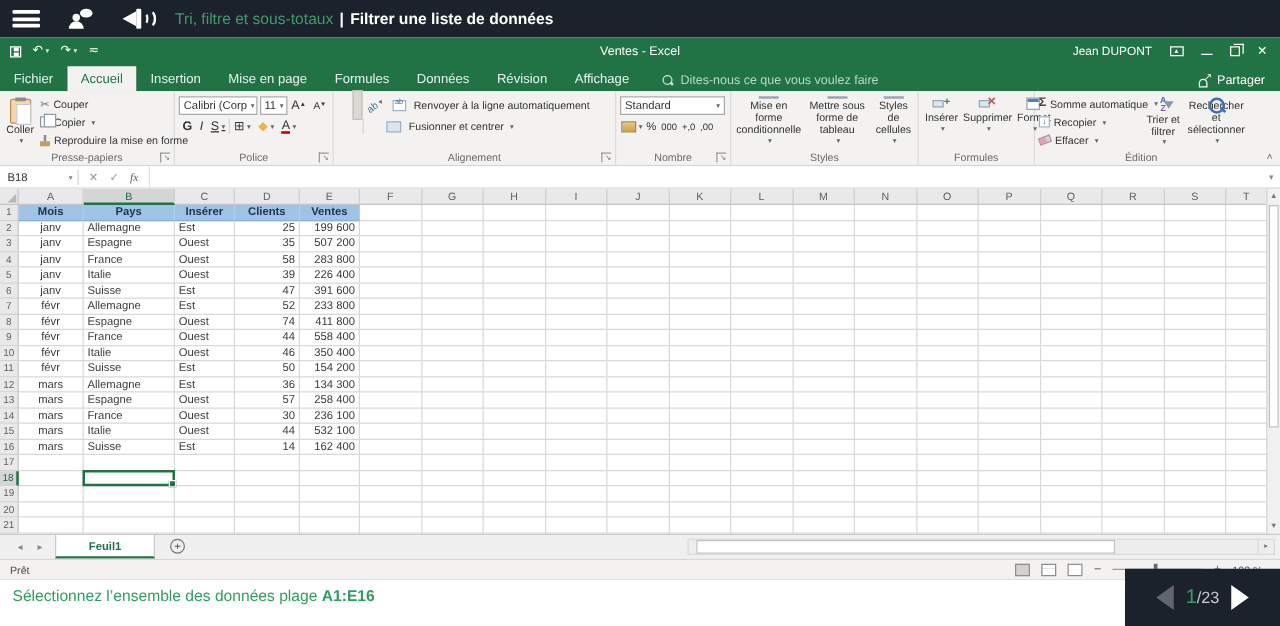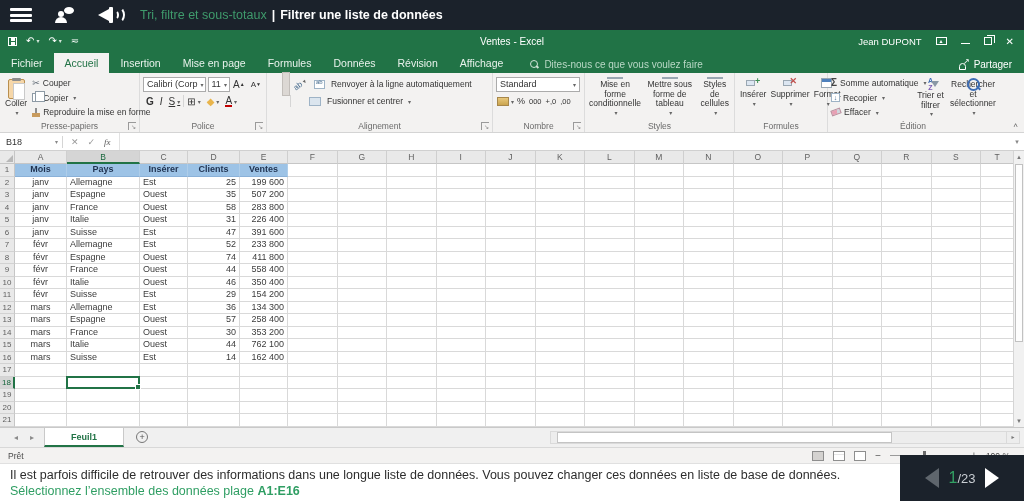--- a/index.html
+++ b/index.html
@@ -581,21 +581,21 @@
           <div class="g-cell" style="width: 49.5px;"></div>
           <div class="g-cell" style="width: 49.5px;"></div>
           <div class="g-cell" style="width: 49.5px;"></div>
           <div class="g-cell" style="width: 33px;"></div>
         </div>
         <div class="g-row">
           <div class="g-rh">5</div>
           <div class="g-cell c-mid" style="width: 52px;">janv</div>
           <div class="g-cell c-left" style="width: 73px;">Italie</div>
           <div class="g-cell c-left" style="width: 48px;">Ouest</div>
-          <div class="g-cell c-right" style="width: 52px;">31</div>
+          <div class="g-cell c-right" style="width: 52px;">39</div>
           <div class="g-cell c-right" style="width: 48px;">226 400</div>
           <div class="g-cell" style="width: 49.5px;"></div>
           <div class="g-cell" style="width: 49.5px;"></div>
           <div class="g-cell" style="width: 49.5px;"></div>
           <div class="g-cell" style="width: 49.5px;"></div>
           <div class="g-cell" style="width: 49.5px;"></div>
           <div class="g-cell" style="width: 49.5px;"></div>
           <div class="g-cell" style="width: 49.5px;"></div>
           <div class="g-cell" style="width: 49.5px;"></div>
           <div class="g-cell" style="width: 49.5px;"></div>
@@ -719,21 +719,21 @@
           <div class="g-cell" style="width: 49.5px;"></div>
           <div class="g-cell" style="width: 49.5px;"></div>
           <div class="g-cell" style="width: 49.5px;"></div>
           <div class="g-cell" style="width: 33px;"></div>
         </div>
         <div class="g-row">
           <div class="g-rh">11</div>
           <div class="g-cell c-mid" style="width: 52px;">févr</div>
           <div class="g-cell c-left" style="width: 73px;">Suisse</div>
           <div class="g-cell c-left" style="width: 48px;">Est</div>
-          <div class="g-cell c-right" style="width: 52px;">29</div>
+          <div class="g-cell c-right" style="width: 52px;">50</div>
           <div class="g-cell c-right" style="width: 48px;">154 200</div>
           <div class="g-cell" style="width: 49.5px;"></div>
           <div class="g-cell" style="width: 49.5px;"></div>
           <div class="g-cell" style="width: 49.5px;"></div>
           <div class="g-cell" style="width: 49.5px;"></div>
           <div class="g-cell" style="width: 49.5px;"></div>
           <div class="g-cell" style="width: 49.5px;"></div>
           <div class="g-cell" style="width: 49.5px;"></div>
           <div class="g-cell" style="width: 49.5px;"></div>
           <div class="g-cell" style="width: 49.5px;"></div>
@@ -789,21 +789,21 @@
           <div class="g-cell" style="width: 49.5px;"></div>
           <div class="g-cell" style="width: 49.5px;"></div>
           <div class="g-cell" style="width: 33px;"></div>
         </div>
         <div class="g-row">
           <div class="g-rh">14</div>
           <div class="g-cell c-mid" style="width: 52px;">mars</div>
           <div class="g-cell c-left" style="width: 73px;">France</div>
           <div class="g-cell c-left" style="width: 48px;">Ouest</div>
           <div class="g-cell c-right" style="width: 52px;">30</div>
-          <div class="g-cell c-right" style="width: 48px;">353 200</div>
+          <div class="g-cell c-right" style="width: 48px;">236 100</div>
           <div class="g-cell" style="width: 49.5px;"></div>
           <div class="g-cell" style="width: 49.5px;"></div>
           <div class="g-cell" style="width: 49.5px;"></div>
           <div class="g-cell" style="width: 49.5px;"></div>
           <div class="g-cell" style="width: 49.5px;"></div>
           <div class="g-cell" style="width: 49.5px;"></div>
           <div class="g-cell" style="width: 49.5px;"></div>
           <div class="g-cell" style="width: 49.5px;"></div>
           <div class="g-cell" style="width: 49.5px;"></div>
           <div class="g-cell" style="width: 49.5px;"></div>
@@ -812,21 +812,21 @@
           <div class="g-cell" style="width: 49.5px;"></div>
           <div class="g-cell" style="width: 49.5px;"></div>
           <div class="g-cell" style="width: 33px;"></div>
         </div>
         <div class="g-row">
           <div class="g-rh">15</div>
           <div class="g-cell c-mid" style="width: 52px;">mars</div>
           <div class="g-cell c-left" style="width: 73px;">Italie</div>
           <div class="g-cell c-left" style="width: 48px;">Ouest</div>
           <div class="g-cell c-right" style="width: 52px;">44</div>
-          <div class="g-cell c-right" style="width: 48px;">762 100</div>
+          <div class="g-cell c-right" style="width: 48px;">532 100</div>
           <div class="g-cell" style="width: 49.5px;"></div>
           <div class="g-cell" style="width: 49.5px;"></div>
           <div class="g-cell" style="width: 49.5px;"></div>
           <div class="g-cell" style="width: 49.5px;"></div>
           <div class="g-cell" style="width: 49.5px;"></div>
           <div class="g-cell" style="width: 49.5px;"></div>
           <div class="g-cell" style="width: 49.5px;"></div>
           <div class="g-cell" style="width: 49.5px;"></div>
           <div class="g-cell" style="width: 49.5px;"></div>
           <div class="g-cell" style="width: 49.5px;"></div>
@@ -1005,21 +1005,20 @@
       <span class="zoom-minus">−</span>
       <span class="zoom-track">
           <span class="zoom-thumb"></span>
         </span>
       <span class="zoom-plus">+</span>
       <span class="zoom-pct">100 %</span>
     </div>
   </div>
 
   <div class="lesson">
-    <div class="lesson-line1">Il est parfois difficile de retrouver des informations dans une longue liste de données. Vous pouvez changer ces données en liste de base de données.</div>
     <div class="lesson-line2">
       <span>Sélectionnez l’ensemble des données plage</span> <span class="lesson-range">A1:E16</span>
     </div>
   </div>
   <div class="navpanel">
     <span class="nav-left"></span>
     <span class="nav-count"><span class="nav-cur">1</span><span>/23</span></span>
     <span class="nav-right"></span>
   </div>
 

